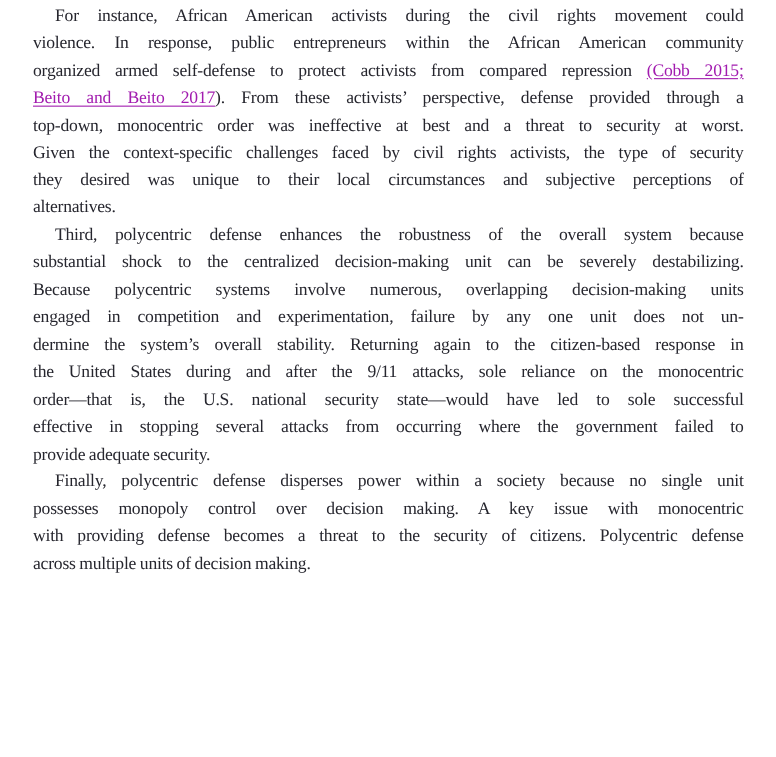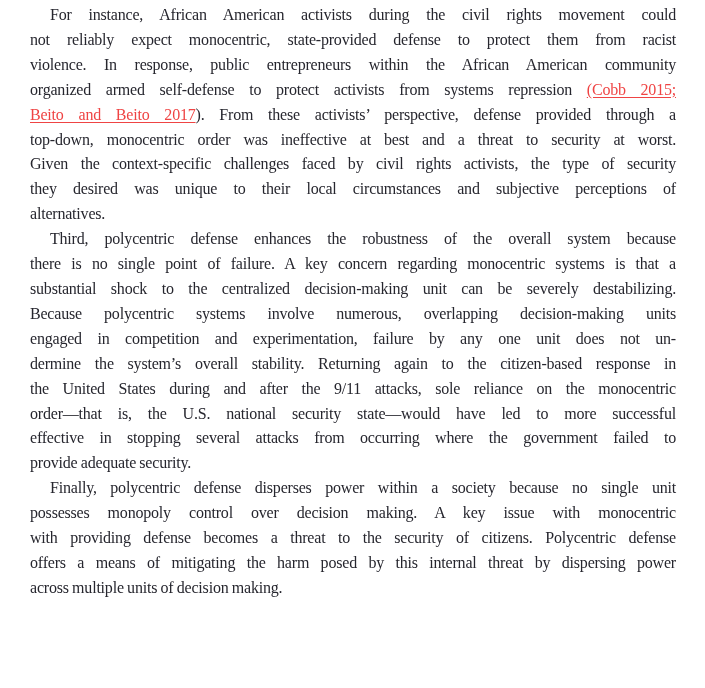--- a/index.html
+++ b/index.html
@@ -25,55 +25,52 @@
   }
   .paragraph { margin: 0; padding: 0; }
   .line {
     text-align: justify;
     text-align-last: justify;
     white-space: normal;
   }
   .line.first { text-indent: 20px; }
   .line.para-last { text-align-last: left; font-family: Liberation Serif, serif; }
   a.cite {
-    color: #ef4444;
+    color: #a21caf;
     text-decoration: underline;
     text-underline-offset: 2px;
     cursor: pointer;
   }
 </style>
 </head>
 <body>
 
 <main class="page">
   <div>
       <div class="paragraph">
         <div class="line first"><span>For instance, African American activists during the civil rights movement could</span></div>
-        <div class="line"><span>not reliably expect monocentric, state-provided defense to protect them from racist</span></div>
         <div class="line"><span>violence. In response, public entrepreneurs within the African American community</span></div>
-        <div class="line"><span>organized armed self-defense to protect activists from systems repression </span><a class="cite" href="#">(Cobb 2015;</a></div>
+        <div class="line"><span>organized armed self-defense to protect activists from compared repression </span><a class="cite" href="#">(Cobb 2015;</a></div>
         <div class="line"><a class="cite" href="#">Beito and Beito 2017</a><span>). From these activists’ perspective, defense provided through a</span></div>
         <div class="line"><span>top-down, monocentric order was ineffective at best and a threat to security at worst.</span></div>
         <div class="line"><span>Given the context-specific challenges faced by civil rights activists, the type of security</span></div>
         <div class="line"><span>they desired was unique to their local circumstances and subjective perceptions of</span></div>
         <div class="line para-last"><span>alternatives.</span></div>
       </div>
       <div class="paragraph">
         <div class="line first"><span>Third, polycentric defense enhances the robustness of the overall system because</span></div>
-        <div class="line"><span>there is no single point of failure. A key concern regarding monocentric systems is that a</span></div>
         <div class="line"><span>substantial shock to the centralized decision-making unit can be severely destabilizing.</span></div>
         <div class="line"><span>Because polycentric systems involve numerous, overlapping decision-making units</span></div>
         <div class="line"><span>engaged in competition and experimentation, failure by any one unit does not un-</span></div>
         <div class="line"><span>dermine the system’s overall stability. Returning again to the citizen-based response in</span></div>
         <div class="line"><span>the United States during and after the 9/11 attacks, sole reliance on the monocentric</span></div>
-        <div class="line"><span>order—that is, the U.S. national security state—would have led to more successful</span></div>
+        <div class="line"><span>order—that is, the U.S. national security state—would have led to sole successful</span></div>
         <div class="line"><span>effective in stopping several attacks from occurring where the government failed to</span></div>
         <div class="line para-last"><span>provide adequate security.</span></div>
       </div>
       <div class="paragraph">
         <div class="line first"><span>Finally, polycentric defense disperses power within a society because no single unit</span></div>
         <div class="line"><span>possesses monopoly control over decision making. A key issue with monocentric</span></div>
         <div class="line"><span>with providing defense becomes a threat to the security of citizens. Polycentric defense</span></div>
-        <div class="line"><span>offers a means of mitigating the harm posed by this internal threat by dispersing power</span></div>
         <div class="line para-last"><span>across multiple units of decision making.</span></div>
       </div>
     </div>
 </main>
 
 </body></html>

